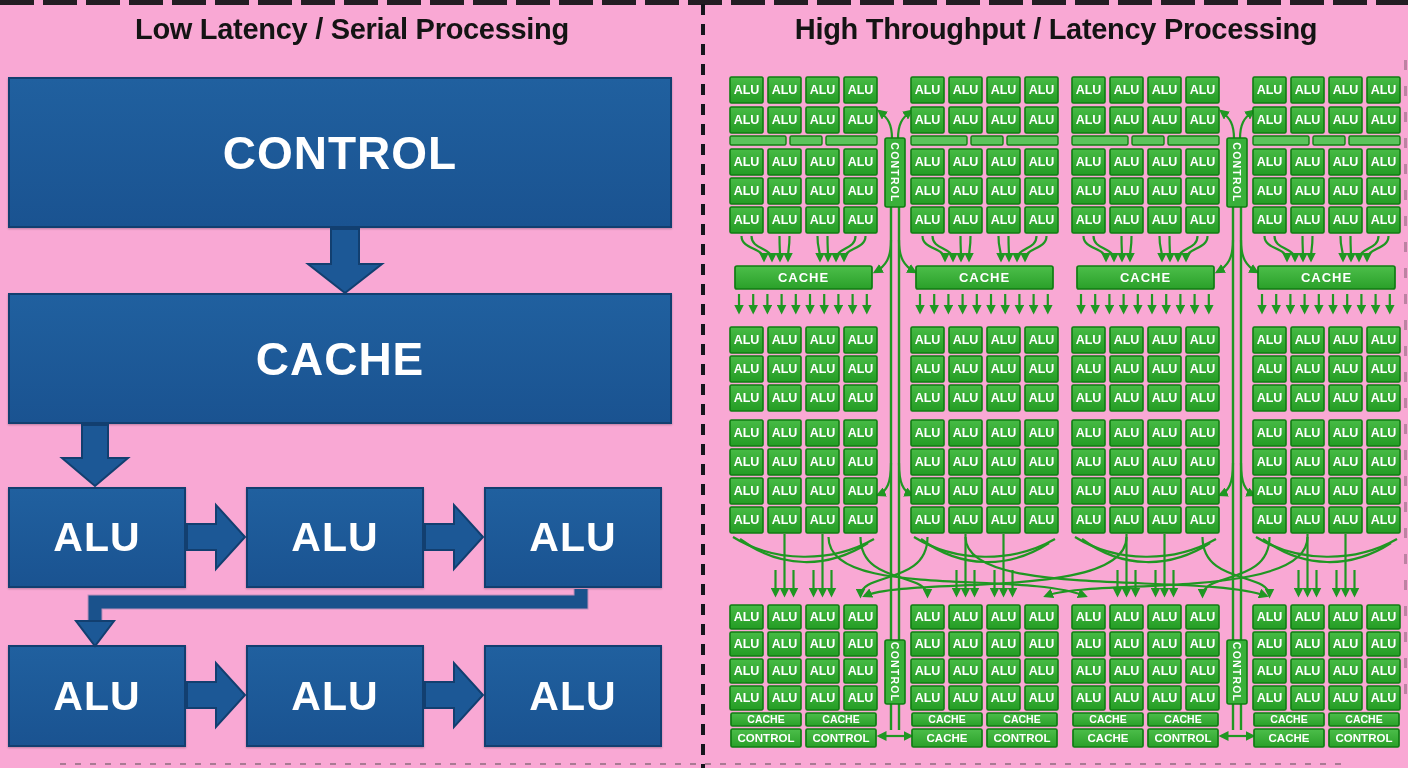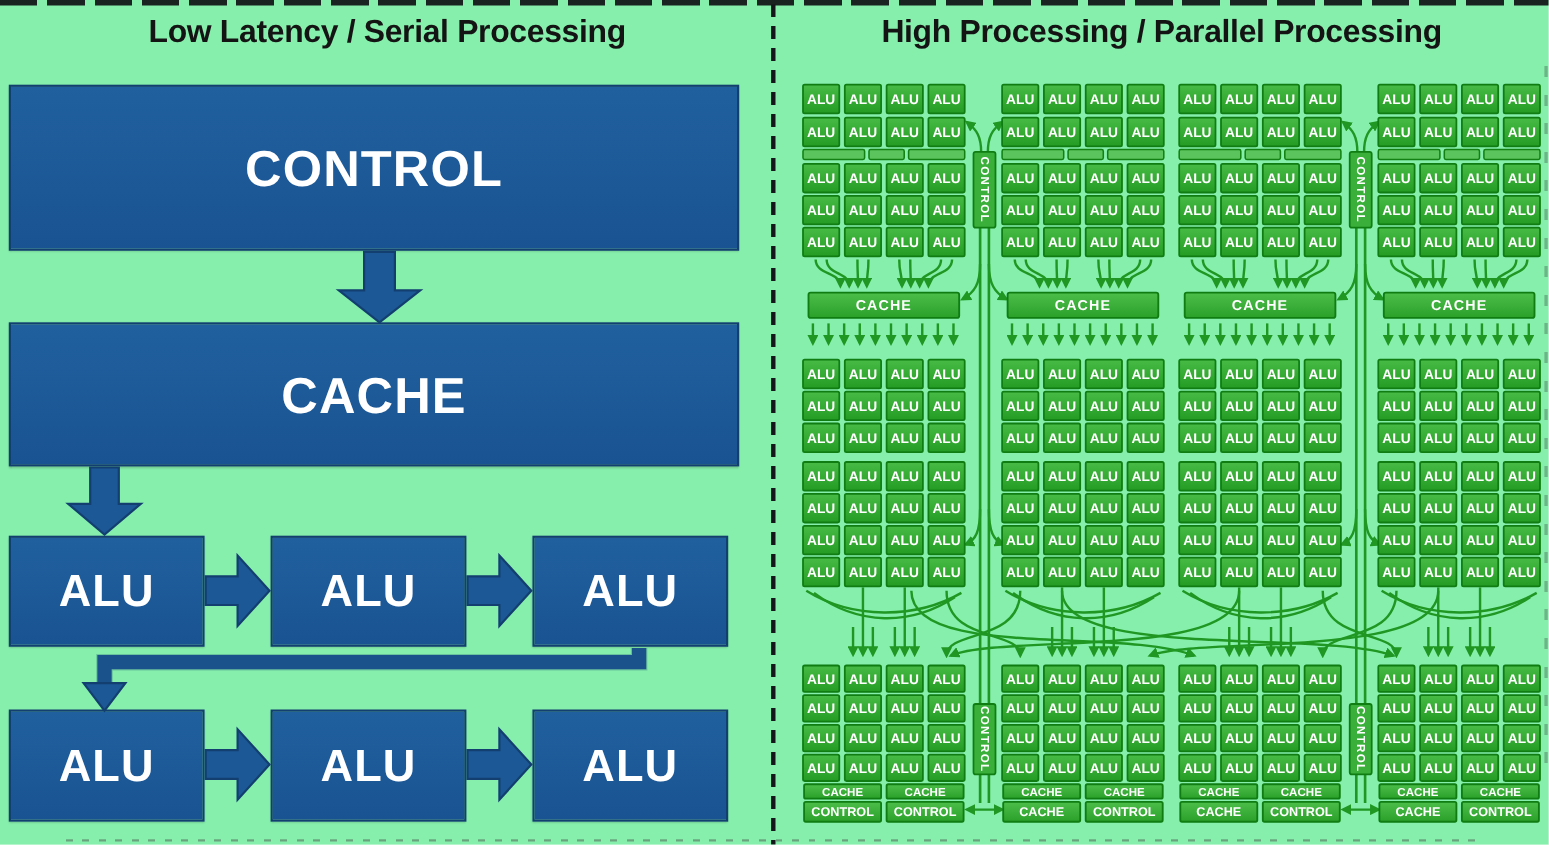--- a/index.html
+++ b/index.html
@@ -1,16 +1,16 @@
 <!DOCTYPE html>
 <html><head>
 <meta charset="utf-8">
 <style>
   html,body{margin:0;padding:0;background:#fff;}
-  .stage{position:relative;width:1408px;height:768px;background:#86efac;overflow:hidden;
+  .stage{position:relative;width:1408px;height:768px;background:#f9a8d4;overflow:hidden;
          font-family:"Liberation Sans","DejaVu Sans",sans-serif;}
   
   .artifact-top{position:absolute;left:0;top:0;width:100%;height:5px;
     background:repeating-linear-gradient(90deg,#101114 0 34px,rgba(255,255,255,0) 34px 43px);opacity:.92;}
   .artifact-bottom{position:absolute;left:60px;top:763px;width:1290px;height:2px;
     background:repeating-linear-gradient(90deg,#444 0 6px,rgba(255,255,255,0) 6px 15px);opacity:.45;}
   .artifact-right{position:absolute;right:1px;top:60px;width:3px;height:640px;
     background:repeating-linear-gradient(180deg,#222 0 10px,rgba(255,255,255,0) 10px 26px);opacity:.28;}
   .divider{position:absolute;left:701px;top:4px;width:4px;height:764px;
     background:repeating-linear-gradient(180deg,#14161c 0 11px,rgba(255,255,255,0) 11px 20px);}
@@ -84,21 +84,21 @@
       <path d="M581,589 L581,602 L95,602 L95,623" fill="none" stroke="#123f70" stroke-width="15" opacity="0.25"></path>
       <polygon class="barrow" points="76,621 114,621 95,646"></polygon>
       <polygon class="barrow" points="187,682 216,682 216,663 245,695 216,727 216,708 187,708"></polygon>
       <polygon class="barrow" points="425,682 454,682 454,663 483,695 454,727 454,708 425,708"></polygon>
     </svg>
   </section>
 
   <div class="divider"></div>
 
   <section>
-    <h1 class="title tright">High Processing / Parallel Processing</h1>
+    <h1 class="title tright">High Throughput / Latency Processing</h1>
     <svg id="gpu-svg" class="gpu-svg" viewBox="0 0 1408 768">
       <defs>
         <linearGradient id="gcell" x1="0" y1="0" x2="0" y2="1">
           <stop offset="0" stop-color="#47bb45"></stop>
             <stop offset="1" stop-color="#249c24"></stop>
         </linearGradient>
         <linearGradient id="gbar" x1="0" y1="0" x2="0" y2="1">
           <stop offset="0" stop-color="#4cbe4a"></stop>
             <stop offset="1" stop-color="#2aa029"></stop>
         </linearGradient>

